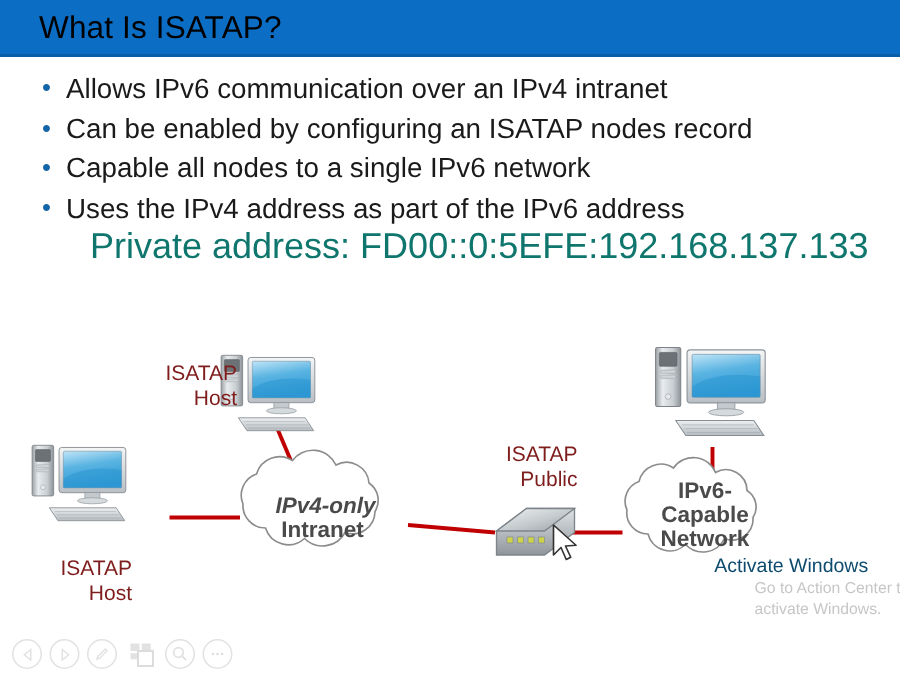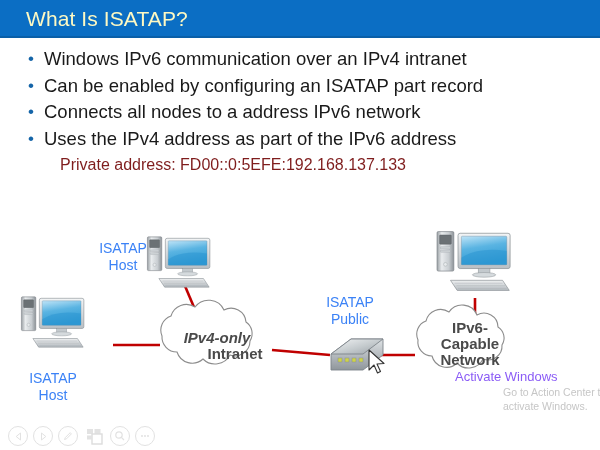--- a/index.html
+++ b/index.html
@@ -17,67 +17,67 @@
   
   .header{
     position:absolute;left:0;top:0;width:600px;height:38px;
     background:#0b6ec4;
     border-bottom:2px solid #0a5fa8;
     box-sizing:border-box;
   }
   .header-title{
     position:absolute;left:26px;top:6px;
     font-size:21px;line-height:26px;
-    color:#fef9c3;font-weight:400;letter-spacing:.1px;
+    color:#000000;font-weight:400;letter-spacing:.1px;
     white-space:nowrap;
   }
 
   
   .bullets{
     position:absolute;left:26px;top:46px;width:560px;
   }
   .bullet{
     position:relative;
     padding-left:18px;
     font-size:18.5px;line-height:26.5px;
     color:#1a1a1a;
     white-space:nowrap;
   }
   .bullet .dot{
     position:absolute;left:2px;top:0;
     color:#1565a8;font-size:17px;line-height:26.5px;
   }
   .subline{
     padding-left:34px;
-    font-size:16px;line-height:26px;
-    color:#7f1d1d;white-space:nowrap;
+    font-size:24px;line-height:26px;
+    color:#0f766e;white-space:nowrap;
   }
 
   
   .diagram{
     position:absolute;left:0;top:228px;width:600px;height:195px;
   }
   .dgm-label{
     position:absolute;
     font-size:14px;line-height:16px;
-    color:#3b82f6;text-align:center;white-space:nowrap;
+    color:#7f1d1d;text-align:right;white-space:nowrap;
   }
   .cloud-label{
     position:absolute;
     font-size:15px;line-height:16.5px;
     font-weight:bold;color:#4a4a4a;text-align:center;
     white-space:nowrap;
   }
 
   
   .watermark{
     position:absolute;left:455px;top:368px;width:145px;
   }
   .wm-title{
-    font-size:13px;line-height:17px;color:#8b5cf6;white-space:nowrap;
+    font-size:13px;line-height:17px;color:#0c4a6e;white-space:nowrap;text-align:center;
   }
   .wm-sub{
     font-size:10.5px;line-height:14px;color:#c6c6c6;width:140px;margin-left:48px;
   }
 
   
   .toolbar{
     position:absolute;left:0;bottom:0;width:600px;height:28px;
   }
   .tb-btn{
@@ -99,31 +99,31 @@
 <div id="slide">
 
   <div class="header">
     <div class="header-title">What Is ISATAP?</div>
   </div>
 
   <div class="bullets">
 
     <div class="bullet">
       <span class="dot">•</span>
-      <span>Windows IPv6 communication over an IPv4 intranet</span>
+      <span>Allows IPv6 communication over an IPv4 intranet</span>
     </div>
 
     <div class="bullet">
       <span class="dot">•</span>
-      <span>Can be enabled by configuring an ISATAP part record</span>
+      <span>Can be enabled by configuring an ISATAP nodes record</span>
     </div>
 
     <div class="bullet">
       <span class="dot">•</span>
-      <span>Connects all nodes to a address IPv6 network</span>
+      <span>Capable all nodes to a single IPv6 network</span>
     </div>
 
     <div class="bullet">
       <span class="dot">•</span>
       <span>Uses the IPv4 address as part of the IPv6 address</span>
     </div>
 
     <div class="subline">Private address: FD00::0:5EFE:192.168.137.133</div>
   </div>
 
@@ -241,21 +241,21 @@
     <div class="dgm-label" style="left:88px;top:12px;width:70px;">ISATAP</div>
     <div class="dgm-label" style="left:88px;top:29px;width:70px;">Host</div>
 
     <div class="dgm-label" style="left:18px;top:142px;width:70px;">ISATAP</div>
     <div class="dgm-label" style="left:18px;top:159px;width:70px;">Host</div>
 
     <div class="dgm-label" style="left:315px;top:66px;width:70px;">ISATAP</div>
     <div class="dgm-label" style="left:315px;top:83px;width:70px;">Public</div>
 
     <div class="cloud-label" style="left:158px;top:102px;width:118px;font-style:italic;">IPv4-only</div>
-    <div class="cloud-label" style="left:176px;top:118px;width:118px;">Intranet</div>
+    <div class="cloud-label" style="left:156px;top:118px;width:118px;">Intranet</div>
 
     <div class="cloud-label" style="left:415px;top:92px;width:110px;">IPv6-</div>
     <div class="cloud-label" style="left:415px;top:124px;width:110px;">Network</div>
     <div class="cloud-label" style="left:415px;top:108px;width:110px;">Capable</div>
   </div>
 
   <div class="watermark">
     <div class="wm-title">Activate Windows</div>
     <div class="wm-sub">Go to Action Center to activate Windows.</div>
   </div>

